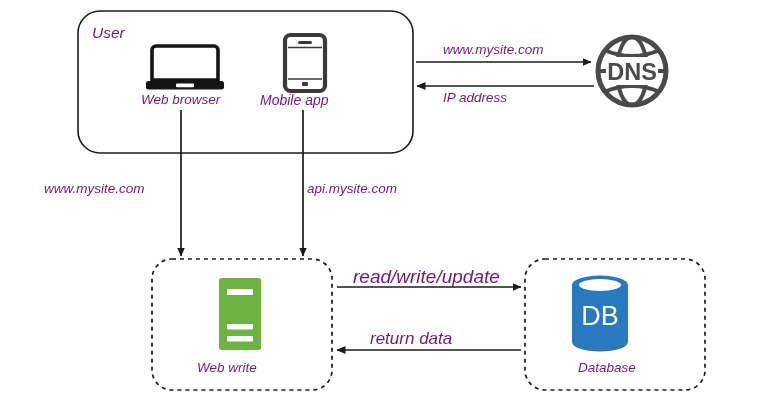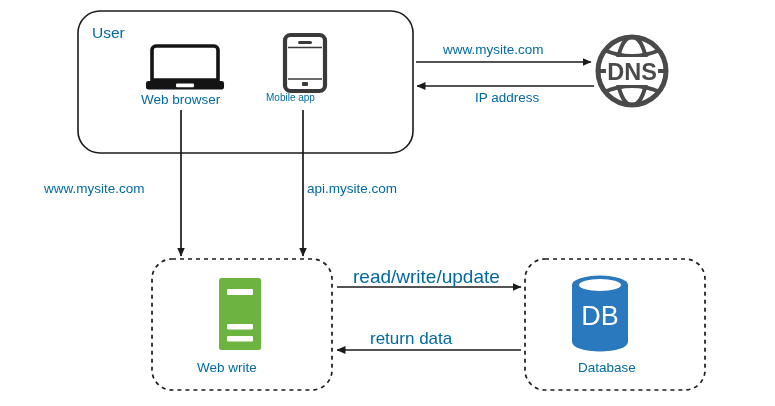--- a/index.html
+++ b/index.html
@@ -20,30 +20,31 @@
   }
   #svg-layer {
     position: absolute;
     left: 0;
     top: 0;
     width: 775px;
     height: 406px;
   }
   .lbl {
     position: absolute;
-    color: #0369a1;
+    color: #701a75;
     font-family: "Liberation Sans", sans-serif;
     white-space: nowrap;
     line-height: 1;
+    font-style: italic;
   }
   .lbl-user       { left: 92px;  top: 25px;  font-size: 15.5px; }
   .lbl-webbrowser { left: 141px; top: 93px;  font-size: 13.5px; }
-  .lbl-mobileapp  { left: 266px; top: 93px;  font-size: 10px; }
+  .lbl-mobileapp  { left: 260px; top: 93px;  font-size: 14px; }
   .lbl-dnsq       { left: 443px; top: 43px;  font-size: 13.5px; }
-  .lbl-dnsa       { left: 443px; top: 91px;  font-size: 13.5px; margin-left: 32px; }
+  .lbl-dnsa       { left: 443px; top: 91px;  font-size: 13.5px; }
   .lbl-www        { left: 44px;  top: 182px; font-size: 13.5px; }
   .lbl-api        { left: 307px; top: 182px; font-size: 13.5px; }
   .lbl-rw         { left: 353px; top: 267px; font-size: 19px; }
   .lbl-ret        { left: 370px; top: 330px; font-size: 17px; }
   .lbl-webserver  { left: 197px; top: 361px; font-size: 13.5px; }
   .lbl-database   { left: 578px; top: 361px; font-size: 13.5px; text-align: center; }
 </style>
 </head>
 <body>
 

